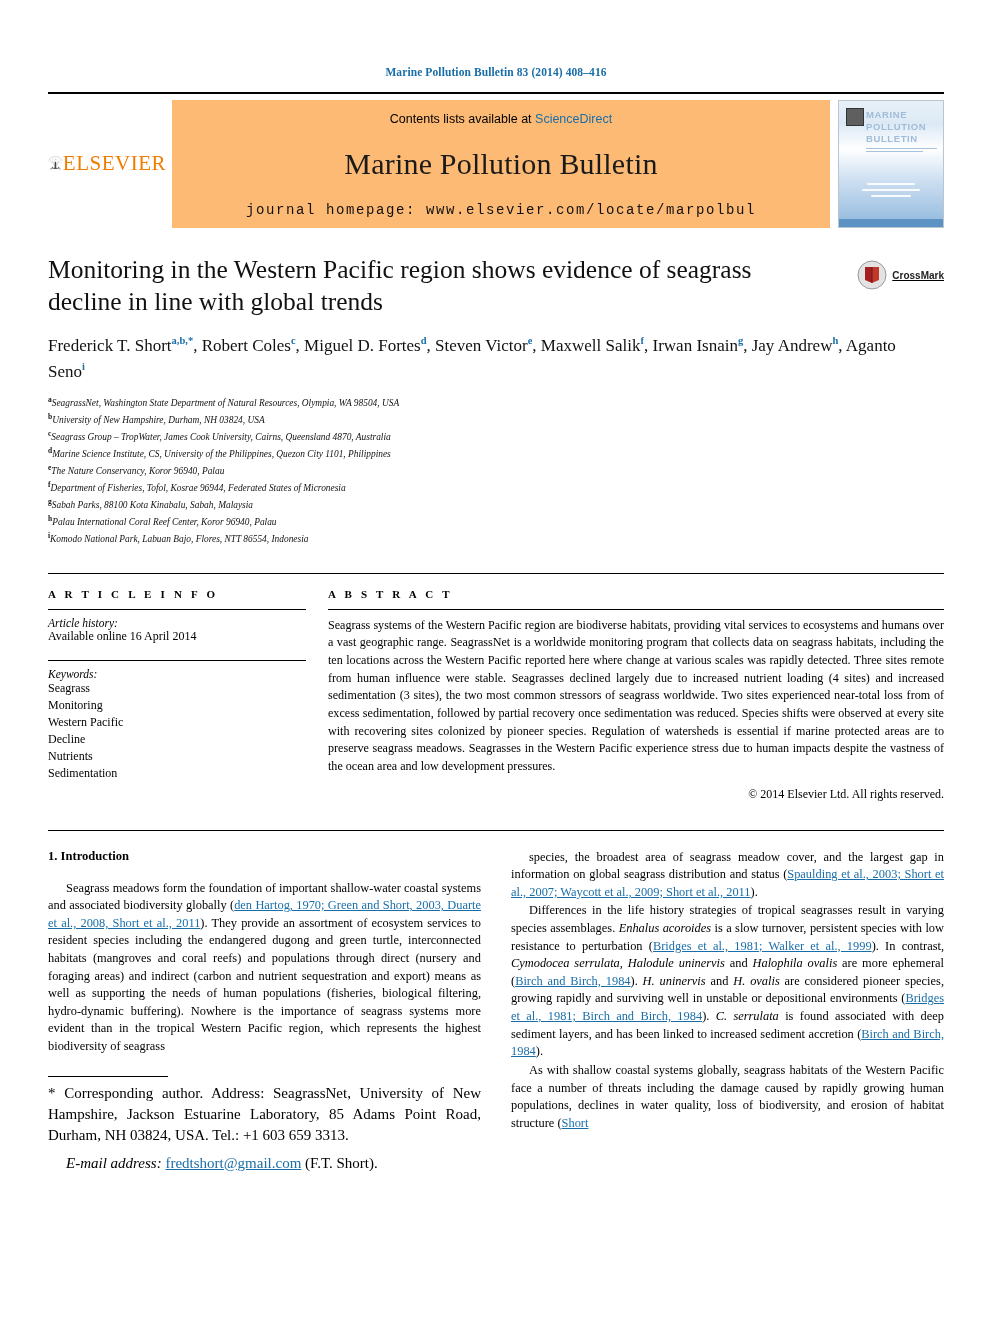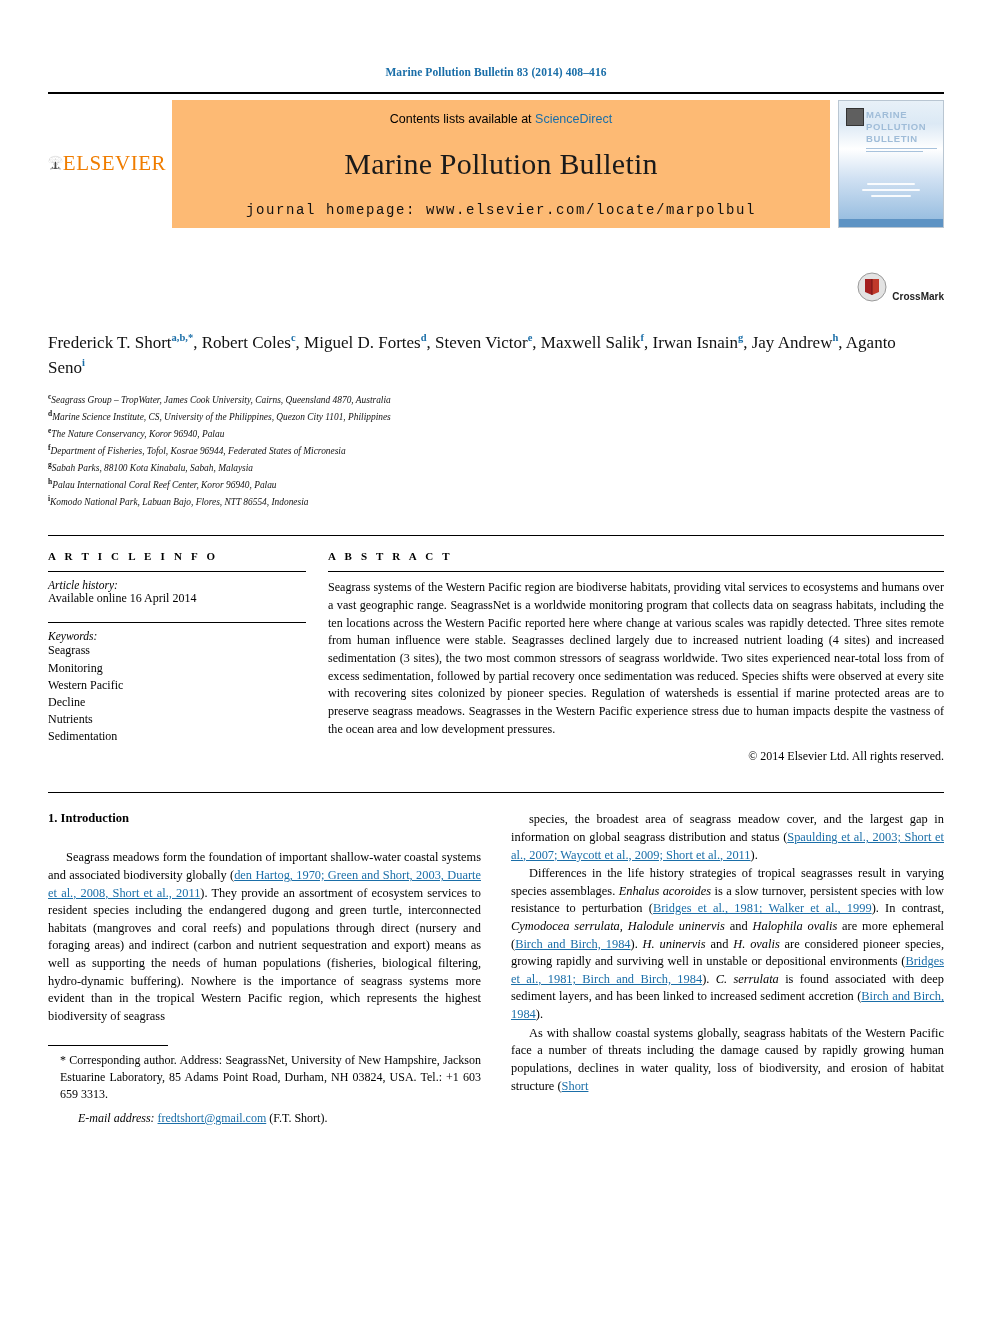--- a/index.html
+++ b/index.html
@@ -115,22 +115,22 @@
   }
   .article-title {
     font-size: 25.5px;
     line-height: 1.24;
     font-weight: 400;
     color: #111;
     width: 760px;
     margin: 0;
   }
   .crossmark {
-    position: absolute; right: 0; top: 18px;
-    display: flex; align-items: flex-end; gap: 5px;
+    position: absolute; right: 0; top: 6px;
+    display: flex; align-items: center; gap: 5px; text-decoration: underline;
   }
   .crossmark-text {
     font-family: "Liberation Sans", sans-serif;
     font-size: 10px; font-weight: bold; color: #222;
   }
 
   .authors {
     margin: 16px 48px 0 48px;
     font-size: 17px;
     line-height: 1.45;
@@ -191,42 +191,41 @@
     margin: 28px 48px 0 48px;
     border-top: 1px solid #000;
     padding-top: 18px;
     display: flex;
     gap: 30px;
   }
   .bcol { width: 433px; }
   h2.secnum {
     font-size: 12.6px;
     font-weight: bold;
-    margin: 0 0 23px 0;
+    margin: 0 0 16px 0;
   }
   .para {
     font-size: 12.4px;
     line-height: 1.42;
     text-align: justify;
     text-indent: 18px;
     margin: 0 0 1px 0;
   }
   .ref { color: #1a6ea8; }
   .sp { font-style: italic; }
 
   .footnote-area {
     margin-top: 16px;
     padding-top: 4px;
   }
   .fn-rule { width: 120px; border-top: 1px solid #000; margin-bottom: 6px; }
   .footnote {
-    font-size: 12px;
+    font-size: 15px;
     line-height: 1.4;
     text-align: justify;
-    margin-left: 12px;
   }
   .email-line { margin-top: 7px; text-indent: 18px; }
   .email-label { font-style: italic; }
   .link { color: #1a6ea8; }
   .doi-block { margin-top: 16px; font-size: 10.6px; line-height: 1.45; }
 </style>
 </head>
 <body>
 
 <div class="page">
@@ -274,34 +273,37 @@
       <div class="cover-waves">
           <div></div>
           <div></div>
           <div></div>
         </div>
       <div class="cover-strip"></div>
     </div>
   </div>
 
   <div class="title-area">
+    <h1 class="article-title">Monitoring in the Western Pacific region shows evidence of seagrass decline in line with global trends</h1>
     <div class="crossmark">
       <svg width="30" height="30" viewBox="0 0 30 30">
         <circle cx="15" cy="15" r="14" fill="#e3e3e3" stroke="#9a9a9a" stroke-width="1"></circle>
         <path d="M15 7 L15 23 L8 20 L8 7 Z" fill="#a31f20"></path>
         <path d="M15 7 L22 7 L22 20 L15 23 Z" fill="#c0392b"></path>
         <path d="M15 7 L15 23" stroke="#6e1415" stroke-width="1"></path>
       </svg>
       <span class="crossmark-text">CrossMark</span>
     </div>
   </div>
 
   <div class="authors"><span>Frederick T. Short</span><sup>a,b,*</sup>, <span>Robert Coles</span><sup>c</sup>, <span>Miguel D. Fortes</span><sup>d</sup>, <span>Steven Victor</span><sup>e</sup>, <span>Maxwell Salik</span><sup>f</sup>, <span>Irwan Isnain</span><sup>g</sup>, <span>Jay Andrew</span><sup>h</sup>, <span>Aganto Seno</span><sup>i</sup></div>
 
   <div class="affiliations">
+      <div><sup>a</sup>SeagrassNet, Washington State Department of Natural Resources, Olympia, WA 98504, USA</div>
+      <div><sup>b</sup>University of New Hampshire, Durham, NH 03824, USA</div>
       <div><sup>c</sup>Seagrass Group – TropWater, James Cook University, Cairns, Queensland 4870, Australia</div>
       <div><sup>d</sup>Marine Science Institute, CS, University of the Philippines, Quezon City 1101, Philippines</div>
       <div><sup>e</sup>The Nature Conservancy, Koror 96940, Palau</div>
       <div><sup>f</sup>Department of Fisheries, Tofol, Kosrae 96944, Federated States of Micronesia</div>
       <div><sup>g</sup>Sabah Parks, 88100 Kota Kinabalu, Sabah, Malaysia</div>
       <div><sup>h</sup>Palau International Coral Reef Center, Koror 96940, Palau</div>
       <div><sup>i</sup>Komodo National Park, Labuan Bajo, Flores, NTT 86554, Indonesia</div>
     </div>
 
   <div class="info-abstract">

